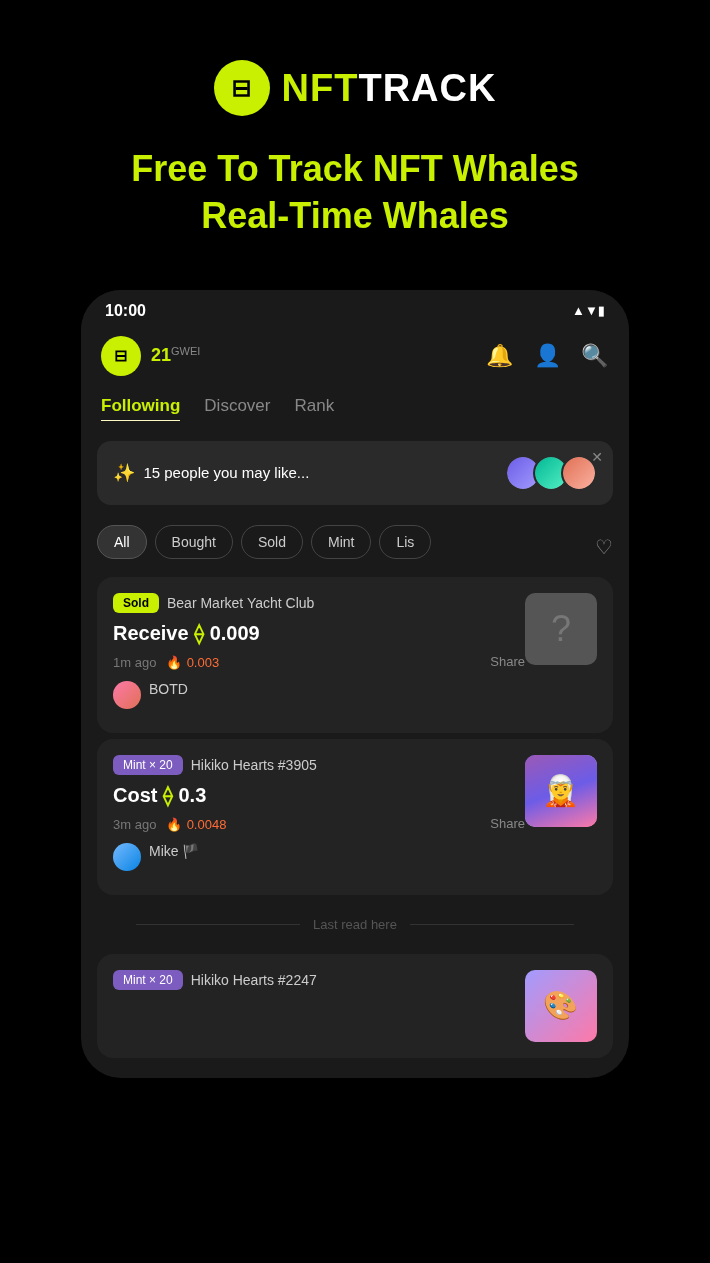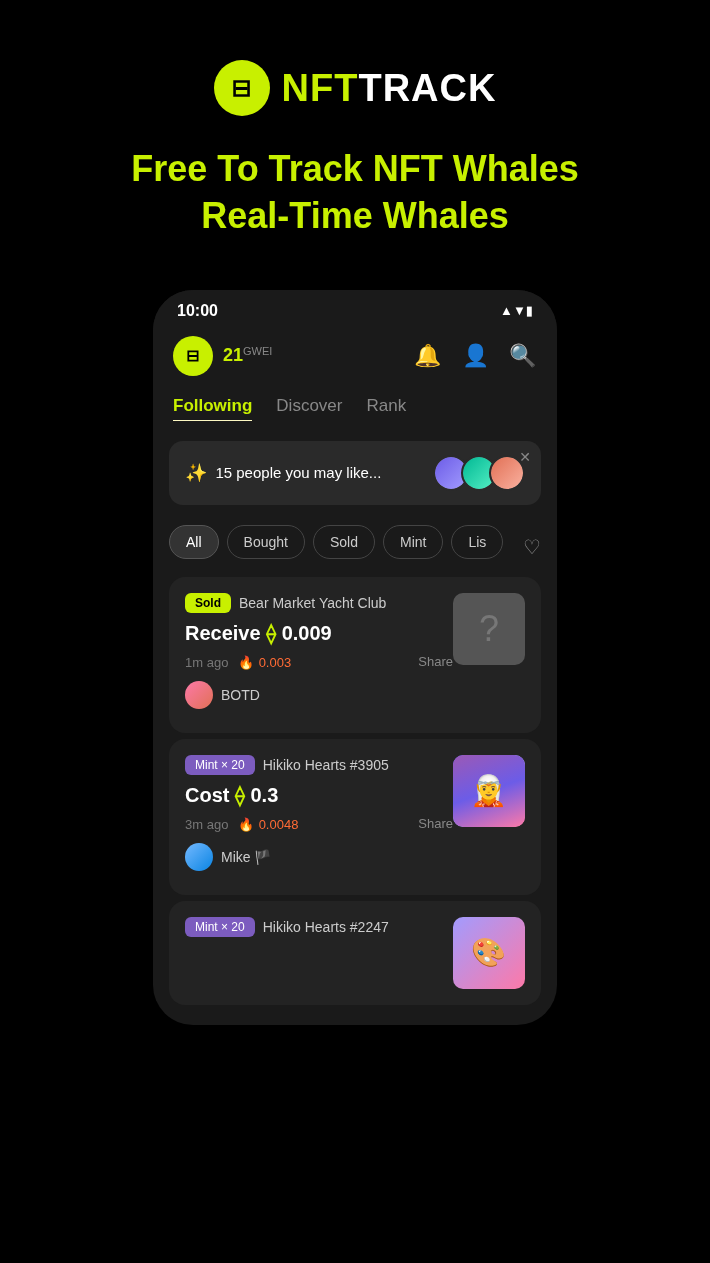--- a/index.html
+++ b/index.html
@@ -58,21 +58,21 @@
       color: #c8f000;
       font-size: 36px;
       font-weight: 700;
       line-height: 1.3;
       margin-bottom: 50px;
       padding: 0 30px;
     }
 
     
     .phone-mockup {
-      width: 404px;
+      width: 548px;
       background: #1a1a1a;
       border-radius: 40px;
       padding: 0;
       overflow: hidden;
       box-shadow: 0 20px 60px rgba(0,0,0,0.8);
     }
 
     
     .status-bar {
       display: flex;
@@ -348,21 +348,21 @@
     }
 
     .share-btn {
       color: #888;
       font-size: 13px;
       cursor: pointer;
     }
 
     .card-user {
       display: flex;
-      align-items: center;
+      align-items: flex-start;
       gap: 8px;
     }
 
     .card-user-avatar {
       width: 28px;
       height: 28px;
       border-radius: 50%;
       background: linear-gradient(135deg, #fd79a8, #e17055);
     }
 
@@ -569,20 +569,23 @@
         </div>
       </div>
       <div class="card-nft-image nft-hikiko">
         <div style="width:100%;height:100%;background:linear-gradient(160deg,#9b59b6,#6c5ce7,#fd79a8);border-radius:10px;display:flex;align-items:center;justify-content:center;">
           <span style="font-size:30px;">🧝</span>
         </div>
       </div>
     </div>
   </div>
 
+  <div class="last-read">
+    <span>Last read here</span>
+  </div>
 
   <div class="bottom-card">
     <div style="display:flex;justify-content:space-between;align-items:flex-start;">
       <div>
         <div class="card-tags">
           <span class="tag-mint">Mint × 20</span>
           <span class="card-collection">Hikiko Hearts #2247</span>
         </div>
       </div>
       <div class="card-nft-image" style="background:linear-gradient(135deg,#a29bfe,#fd79a8);border-radius:10px;">

